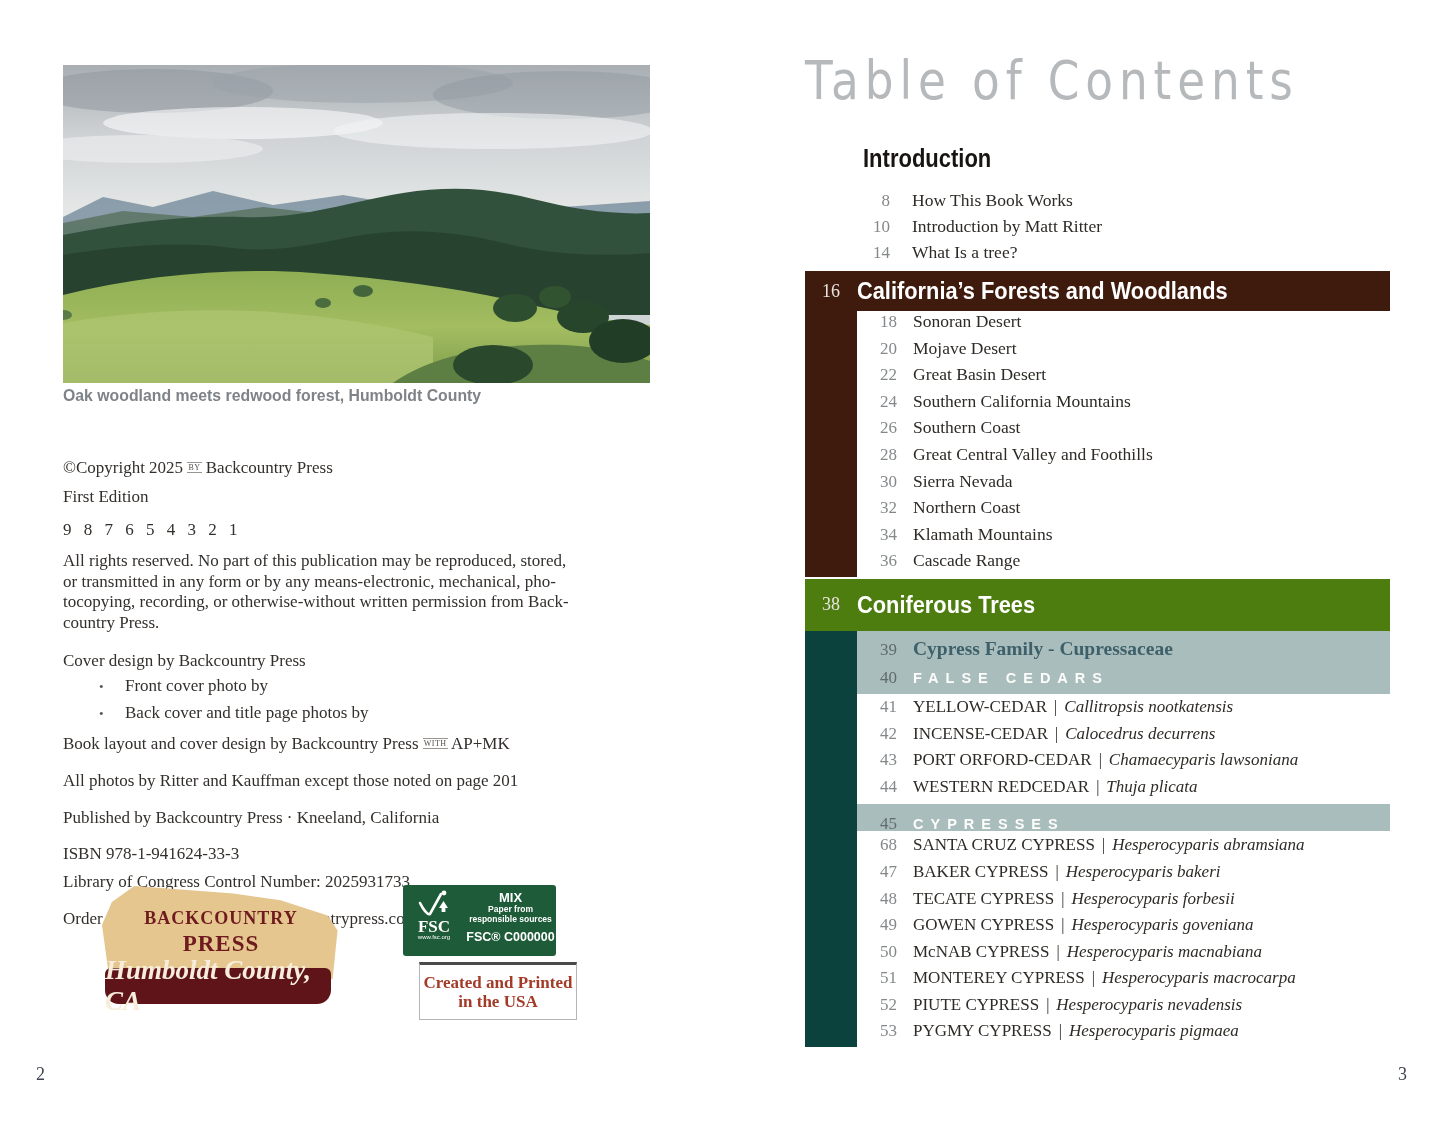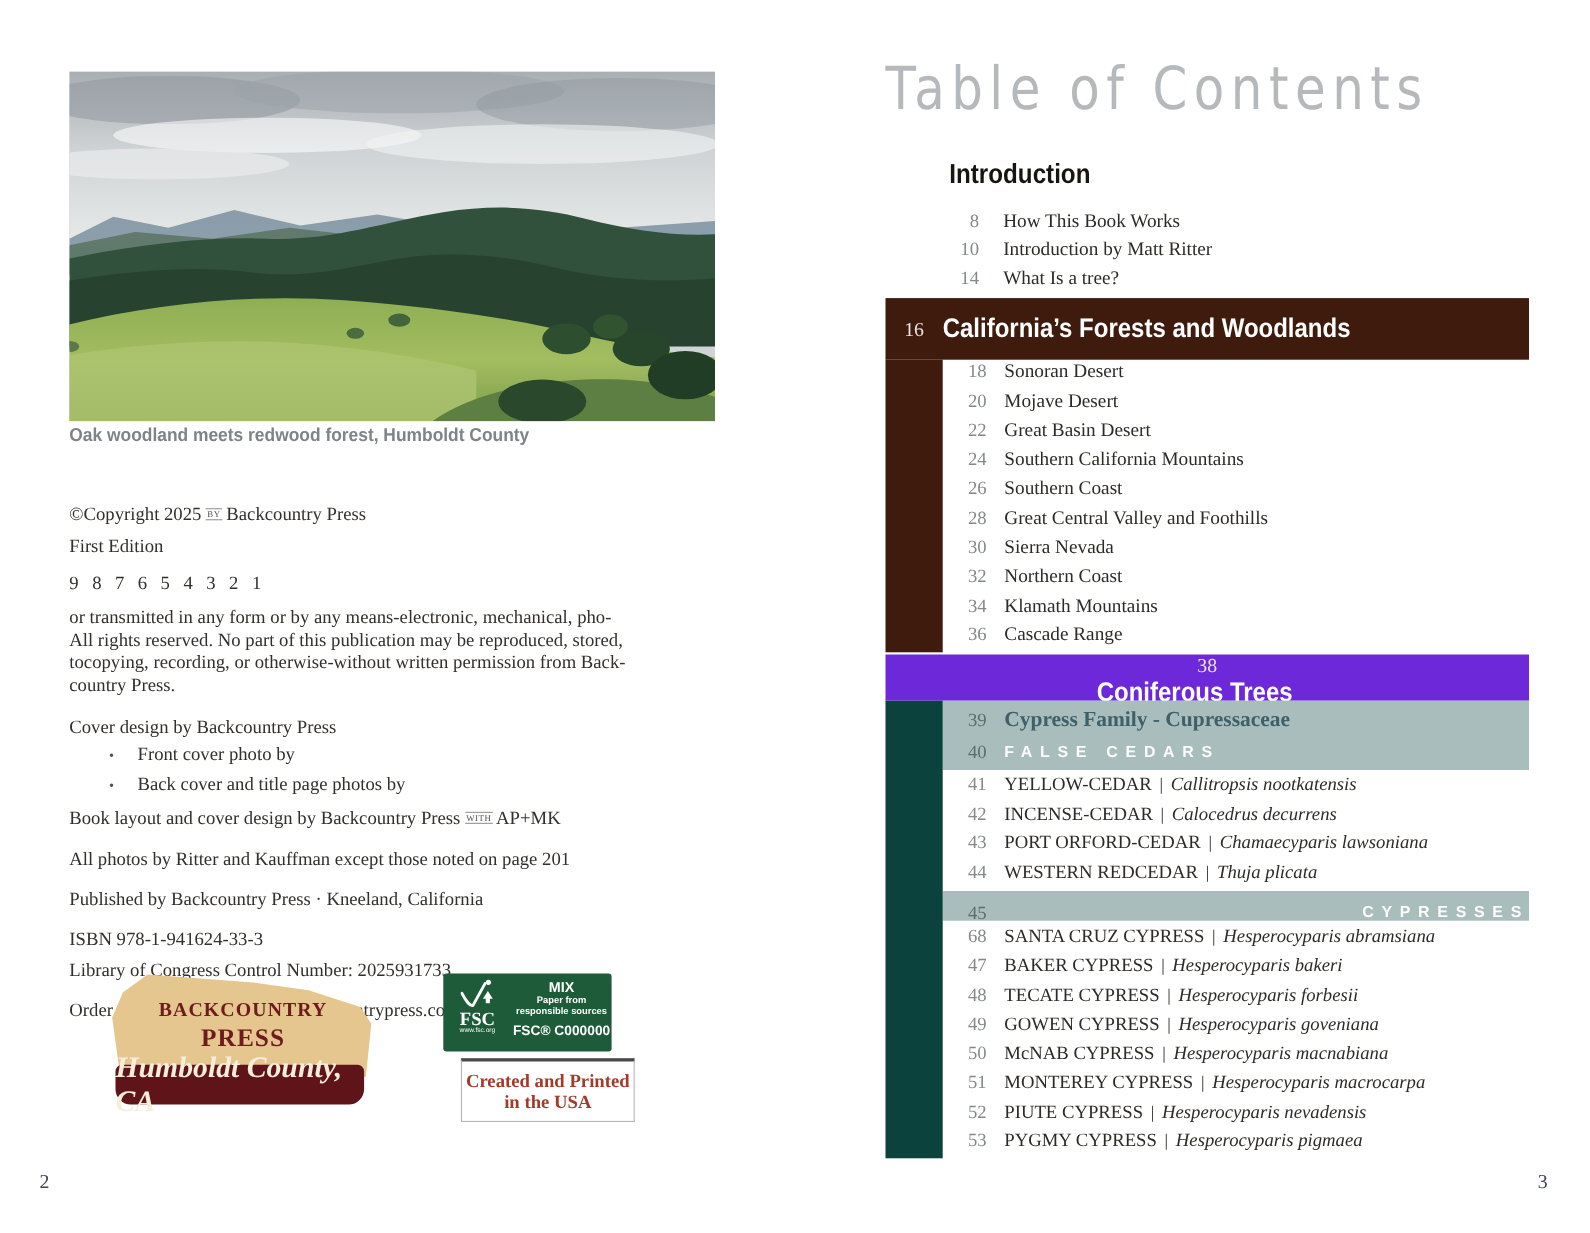--- a/index.html
+++ b/index.html
@@ -70,47 +70,47 @@
         font-size:54px; line-height:70px; color:#b6b9bb; letter-spacing:7px; white-space:nowrap;
         transform:scaleX(.84); transform-origin:left; }
   .intro-heading { margin:28px 0 0 58px; height:32px; font-family:"Liberation Sans", sans-serif;
         font-weight:bold; font-size:25px; color:#181410; transform:scaleX(.88); transform-origin:left; white-space:nowrap; }
 
   .toc-row { display:flex; align-items:baseline; height:26px; }
   .toc-row .num { width:85px; text-align:right; font-size:17px; color:#85888a; flex:none; }
   .toc-row .label { margin-left:22px; font-size:17.5px; color:#2e2b27; white-space:nowrap; }
   .intro-list { margin-top:14px; margin-bottom:3px; }
 
-  .sec-bar { display:flex; align-items:center; height:56px; color:#fff; }
+  .sec-bar { display:flex; align-items:center; height:40px; color:#fff; }
   .sec-bar .sec-num { width:52px; text-align:center; font-size:18px; color:#e9e4e0; flex:none; }
   .sec-bar .sec-title { font-family:"Liberation Sans", sans-serif; font-weight:bold; font-size:24.5px;
         transform:scaleX(.89); transform-origin:left; white-space:nowrap; }
   .bar-brown { background:#3e1b0c; }
-  .bar-teal { background:#6d28d9; margin-top:2px; height:42px;flex-direction:column; }
+  .bar-teal { background:#4d7c0f; margin-top:2px; height:52px; }
 
   .sec-body { position:relative; }
   .sec-body .strip { position:absolute; left:0; top:0; bottom:0; width:52px; }
   .strip-brown { background:#3e1b0c; }
   .strip-teal { background:#0b423e; }
   .sec-rows { padding-left:52px; }
   .sec-body .toc-row { height:26.6px; }
   .sec-body .toc-row .num { width:40px; margin-left:0; }
   .sec-body .toc-row .label { margin-left:16px; }
 
   .gray-band { background:#a9bdbc; margin-left:52px; }
   .family-row { display:flex; align-items:baseline; height:33px; padding-top:7px; }
   .family-row .num { width:40px; text-align:right; font-size:17px; color:#5f6b6d; flex:none; }
   .family-row .label { margin-left:16px; font-size:19.5px; font-weight:bold; color:#3e606a; }
   .subgroup-row { display:flex; align-items:center; height:28px; }
   .subgroup-row .num { width:40px; text-align:right; font-size:17px; color:#5f6b6d; flex:none; }
   .subgroup-row .label { margin-left:16px; font-family:"Liberation Sans", sans-serif; font-weight:bold;
         font-size:14.5px; letter-spacing:7px; color:#fdfdfb; }
   .band-1 { padding-bottom:2px; }
   .band-2 { height:27px; margin-top:2px; margin-bottom:3px; }
-  .band-2 .subgroup-row { height:39px;justify-content:space-between; }
+  .band-2 .subgroup-row { height:39px; }
 
   .species .common { font-size:17px; color:#2e2b27; }
   .species .sep { margin:0 7px; color:#2e2b27; font-size:16px; }
   .species .latin { font-style:italic; font-size:17px; color:#2e2b27; }
   .cedars-list { margin-top:2px; }
 </style>
 </head>
 <body>
 
 <div class="spread">
@@ -156,22 +156,22 @@
       </svg>
     </figure>
     <div class="caption">Oak woodland meets redwood forest, Humboldt County</div>
 
     <div class="copy-block">
       <div class="line"><span>©Copyright 2025 </span><span class="tiny-mark">BY</span><span> Backcountry Press</span></div>
       <div class="line first-ed">First Edition</div>
       <div class="line print-run">9 8 7 6 5 4 3 2 1</div>
       <div class="rights">
 
-      <div class="line">or transmitted in any form or by any means-electronic, mechanical, pho-</div>
-          <div class="line">All rights reserved. No part of this publication may be reproduced, stored,</div>
+      <div class="line">All rights reserved. No part of this publication may be reproduced, stored,</div>
+          <div class="line">or transmitted in any form or by any means-electronic, mechanical, pho-</div>
           <div class="line">tocopying, recording, or otherwise-without written permission from Back-</div>
           <div class="line">country Press.</div>
         </div>
       <div class="line cover-design">Cover design by Backcountry Press</div>
       <div>
 
       <div class="bullet-row"><span class="dot">•</span><span>Front cover photo by</span></div>
           <div class="bullet-row"><span class="dot">•</span><span>Back cover and title page photos by</span></div>
         </div>
       <div class="line layout-line"><span>Book layout and cover design by Backcountry Press </span><span class="tiny-mark">WITH</span><span> AP+MK</span></div>

